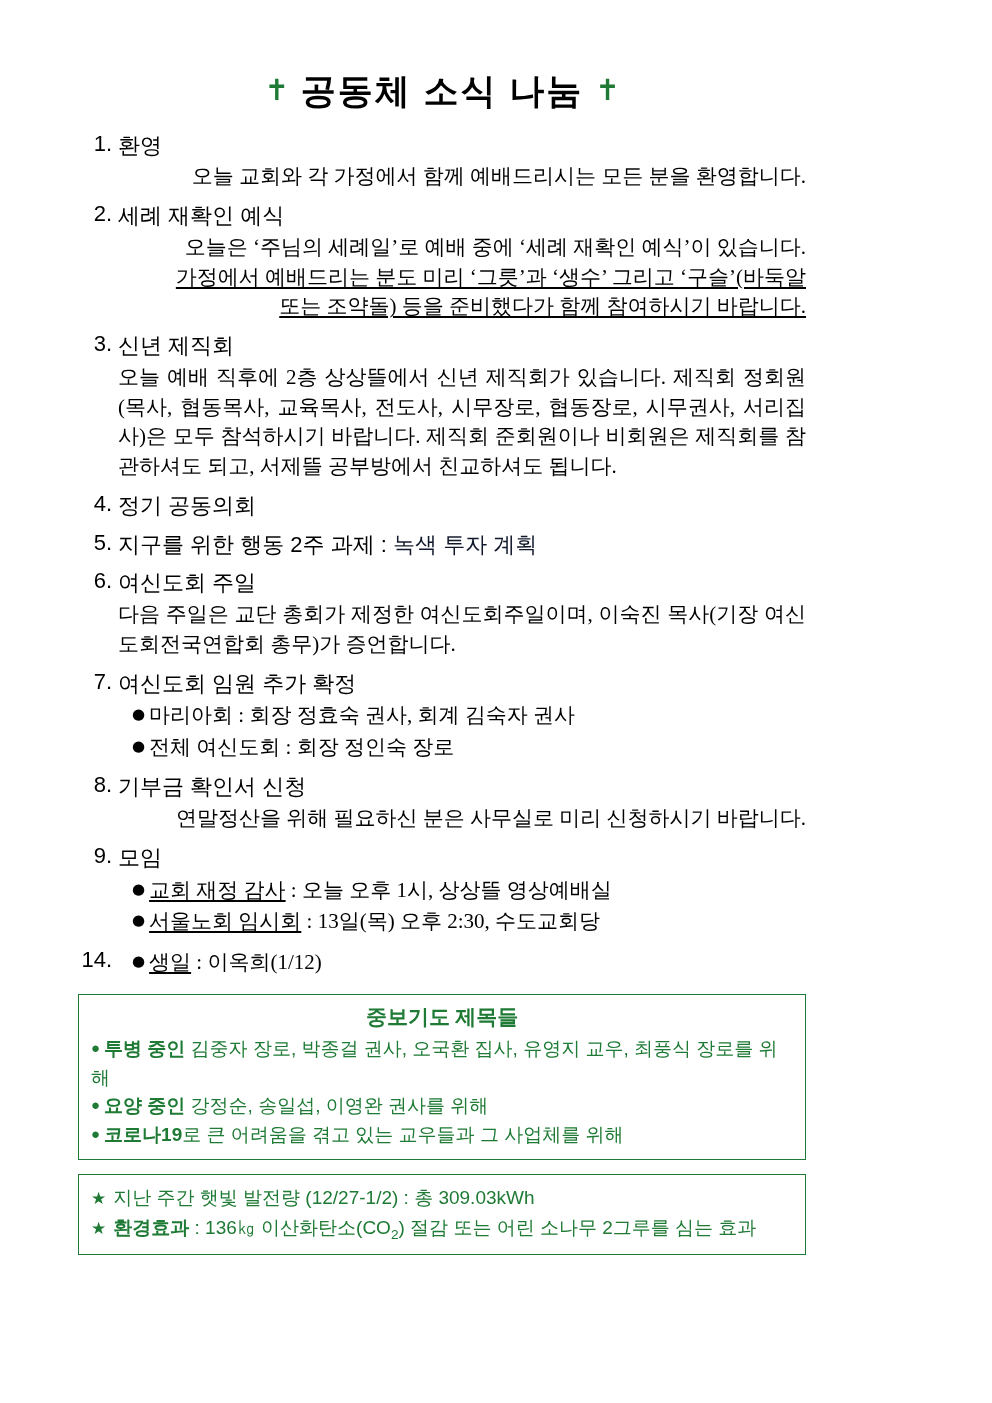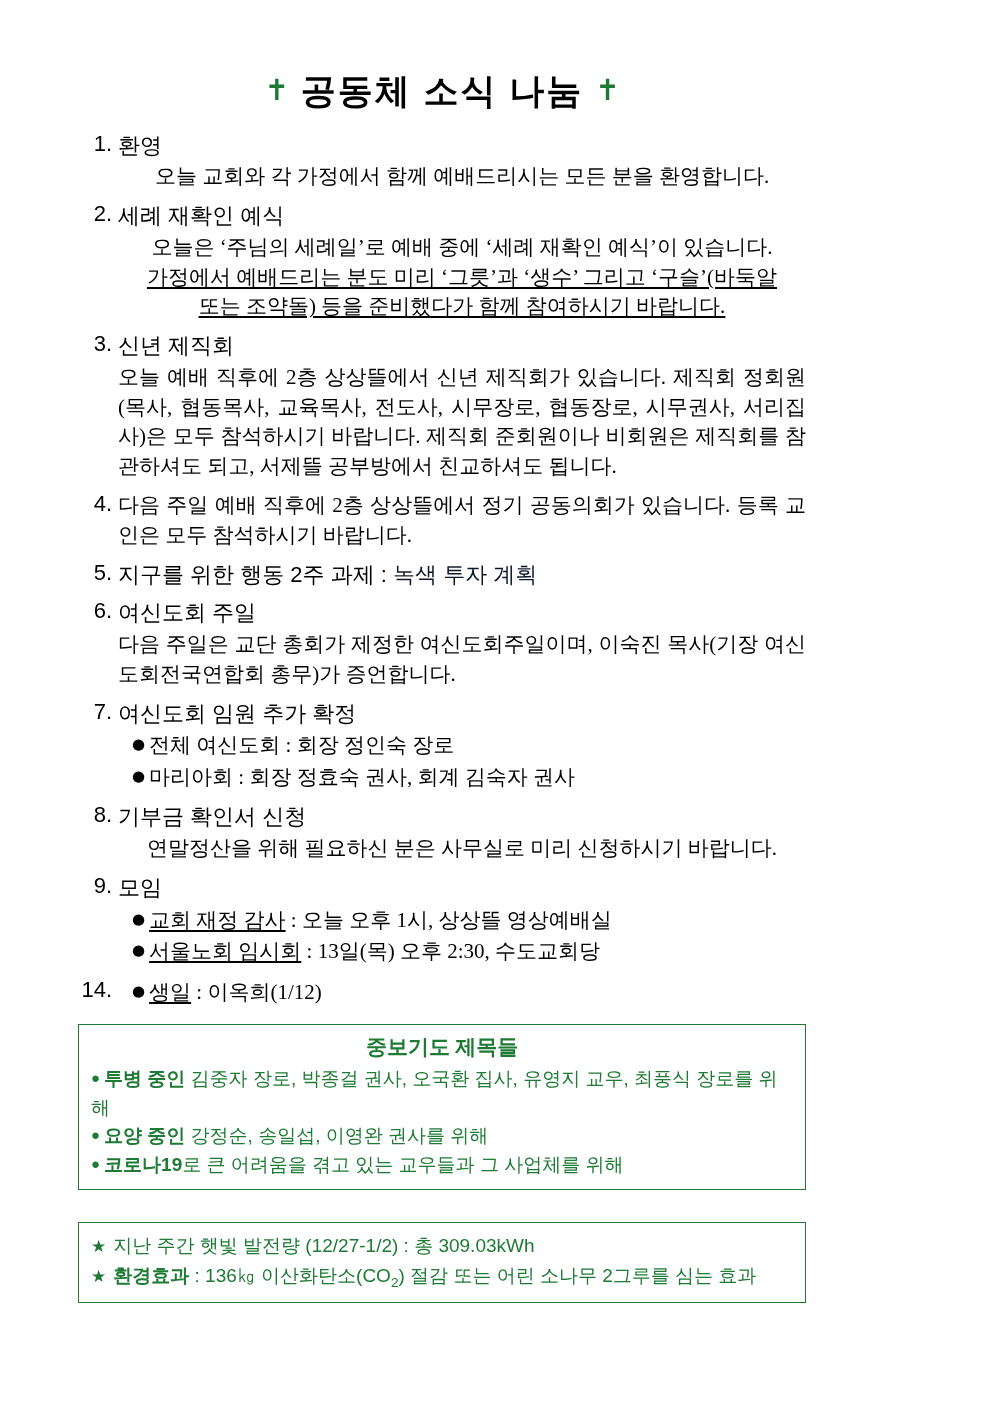--- a/index.html
+++ b/index.html
@@ -72,21 +72,21 @@
     line-height: 1.35;
     margin-bottom: 2px;
   }
   .body-text {
     font-size: 21px;
     line-height: 1.42;
     font-family: "Liberation Serif", "DejaVu Serif", serif;
     text-align: justify;
     text-justify: inter-character;
   }
-  .body-text.nojust { text-align: center; }
+  .body-text.nojust { text-align: right; }
   .u { text-decoration: underline; text-underline-offset: 3px; }
   .headline-accent {
     font-size: 22px;
     font-family: "Liberation Sans", "DejaVu Sans", sans-serif;
     color: #0f172a;
   }
   .sub {
     font-size: 21px;
     line-height: 1.5;
     padding-left: 14px;
@@ -120,21 +120,21 @@
     font-family: "Liberation Sans", "DejaVu Sans", sans-serif;
   }
   .prayer-line .dot {
     font-size: 15px;
     vertical-align: 2px;
     margin-right: 4px;
   }
   .prayer-line b { font-weight: bold; }
   .solar-box {
     border: 1px solid #1e7a34;
-    margin-top: 32px;
+    margin-top: 14px;
     padding: 8px 12px 9px 12px;
     box-sizing: border-box;
   }
   .solar-line {
     color: #1e7a34;
     font-size: 19px;
     line-height: 1.55;
     font-family: "Liberation Sans", "DejaVu Sans", sans-serif;
   }
   .star {
@@ -171,39 +171,39 @@
     </li>
 
     <li>
       <span class="num">3.</span>
       <div class="head">신년 제직회</div>
       <div class="body-text">오늘 예배 직후에 2층 상상뜰에서 신년 제직회가 있습니다. 제직회 정회원(목사, 협동목사, 교육목사, 전도사, 시무장로, 협동장로, 시무권사, 서리집사)은 모두 참석하시기 바랍니다. 제직회 준회원이나 비회원은 제직회를 참관하셔도 되고, 서제뜰 공부방에서 친교하셔도 됩니다.</div>
     </li>
 
     <li>
       <span class="num">4.</span>
-      <div class="body-text">다음 주일 예배 직후에 2층 상상뜰에서 정기 공동의회가 있습니다. 등록 교인은 모두 참석하시기 바랍니다.</div>
+      <div class="head">정기 공동의회</div>
     </li>
 
     <li>
       <span class="num">5.</span>
       <div class="head"><span>지구를 위한 행동 2주 과제 : </span><span class="headline-accent">녹색 투자 계획</span></div>
     </li>
 
     <li>
       <span class="num">6.</span>
       <div class="head">여신도회 주일</div>
       <div class="body-text">다음 주일은 교단 총회가 제정한 여신도회주일이며, 이숙진 목사(기장 여신도회전국연합회 총무)가 증언합니다.</div>
     </li>
 
     <li>
       <span class="num">7.</span>
       <div class="head">여신도회 임원 추가 확정</div>
+      <div class="sub"><span class="bullet">●</span><span>마리아회 : 회장 정효숙 권사, 회계 김숙자 권사</span></div>
       <div class="sub"><span class="bullet">●</span><span>전체 여신도회 : 회장 정인숙 장로</span></div>
-      <div class="sub"><span class="bullet">●</span><span>마리아회 : 회장 정효숙 권사, 회계 김숙자 권사</span></div>
     </li>
 
     <li>
       <span class="num">8.</span>
       <div class="head">기부금 확인서 신청</div>
       <div class="body-text nojust">연말정산을 위해 필요하신 분은 사무실로 미리 신청하시기 바랍니다.</div>
     </li>
 
     <li>
       <span class="num">9.</span>

